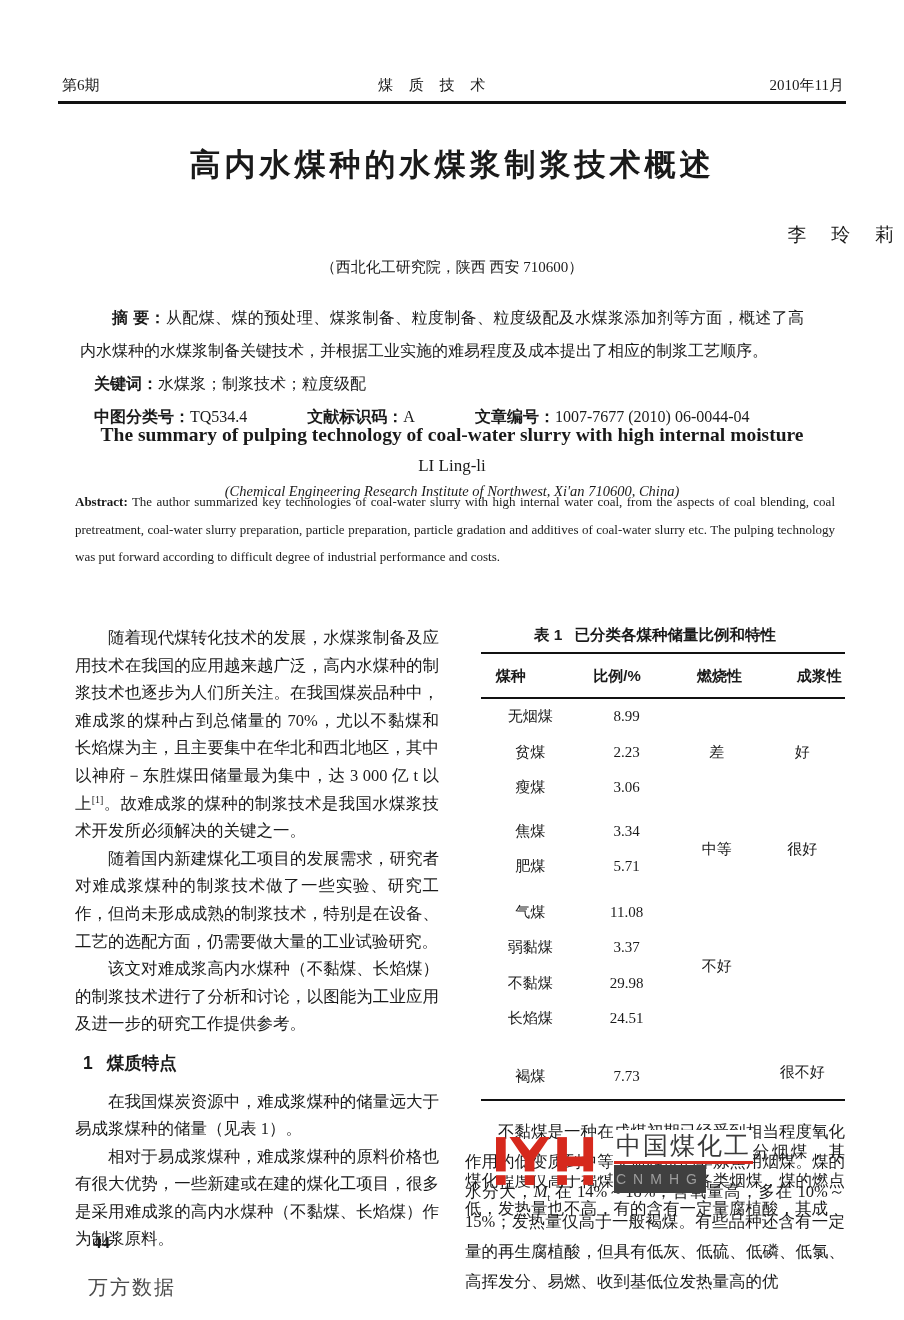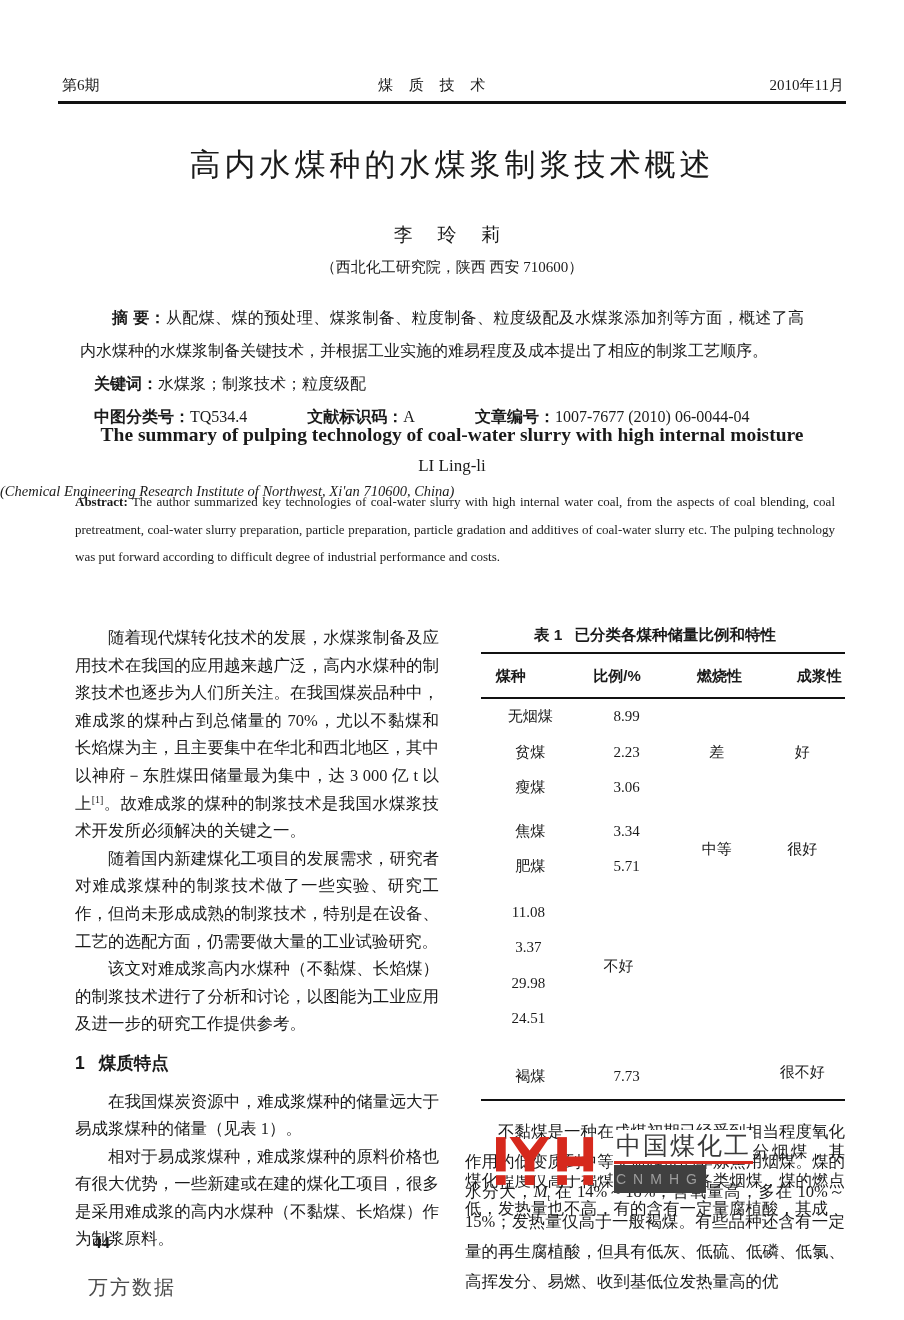--- a/index.html
+++ b/index.html
@@ -10,45 +10,45 @@
     font-family:"Liberation Serif","DejaVu Serif",serif; color:#1a1a1a; overflow:hidden;
   }
   .abs{ position:absolute; }
   
   .jheader{ top:76px; left:62px; width:782px; display:flex; justify-content:space-between; align-items:baseline;
     font-size:15px; }
   .jheader .center{ letter-spacing:6px; }
   .rule{ top:101px; left:58px; width:788px; height:3px; background:#111; }
   
   .title{ top:144px; left:0; width:904px; text-align:center; font-family:"Liberation Sans","DejaVu Sans",sans-serif;
-    font-weight:normal; font-size:31px; letter-spacing:4px; }
-  .author{ top:222px; left:0; width:904px; text-align:center; font-size:19px; letter-spacing:10px; }
+    font-weight:bold; font-size:31px; letter-spacing:4px; }
+  .author{ top:222px; left:0; width:904px; text-align:right; font-size:19px; letter-spacing:10px; }
   .affil{ top:258px; left:0; width:904px; text-align:center; font-size:15px; }
   
   .cnabs{ top:301px; left:80px; width:724px; font-size:16px; line-height:33px; text-align:justify; }
   .cnabs .lbl{ font-family:"Liberation Sans","DejaVu Sans",sans-serif; font-weight:bold; }
   .cnabs .p-abs{ text-indent:2em; }
   .cnabs .p-kw, .cnabs .p-meta{ padding-left:14px; }
   .cnabs .meta-seg{ margin-right:56px; white-space:nowrap; }
   .cnabs .meta-seg:last-child{ margin-right:0; }
   
   .entitle{ top:424px; left:0; width:904px; text-align:center; font-weight:bold; font-size:19.5px; }
   .enauthor{ top:456px; left:0; width:904px; text-align:center; font-size:17px; }
-  .enaffil{ top:483px; left:0; width:904px; font-style:italic; font-size:14.5px; }
+  .enaffil{ top:483px; left:0; width:904px; text-align:center; font-style:italic; font-size:14.5px; }
   .enabs{ top:488px; left:75px; width:760px; font-size:13px; line-height:27.5px; text-align:justify; }
   .enabs b{ font-weight:bold; }
   
   .colL{ top:624px; left:75px; width:364px; font-size:16.5px; line-height:27.6px; text-align:justify; }
   .colR{ top:622px; left:465px; width:380px; font-size:16.5px; line-height:30px; text-align:justify; }
   .para{ text-indent:2em; }
   sup.ref{ font-size:10px; vertical-align:super; line-height:0; }
   sub.var{ font-size:10px; vertical-align:sub; line-height:0; }
   .mvar{ font-style:italic; }
   .sec-head{ font-family:"Liberation Sans","DejaVu Sans",sans-serif; font-weight:bold; font-size:17.5px;
-    margin:12px 0 10px 0; text-indent:0; }
+    margin:12px 0 10px 8px; text-indent:0; }
   .sec-head .num{ margin-right:14px; }
   
   .tcaption{ text-align:center; font-family:"Liberation Sans","DejaVu Sans",sans-serif; font-weight:bold;
     font-size:15.5px; line-height:22px; margin:2px 0 6px 0; }
   .tcaption .cap-no{ margin-right:12px; }
   .tbl{ border-top:2.5px solid #111; border-bottom:2.5px solid #111; width:364px; margin-left:16px;
     font-size:15px; }
   .trow{ display:flex; }
   .tc{ text-align:center; }
   .tc1{ width:27%; } .tc2{ width:26%; } .tc3{ width:23.5%; } .tc4{ width:23.5%; }
@@ -146,20 +146,26 @@
           <div>肥煤</div>
         </div>
         <div class="tc tc2 stack">
           <div>3.34</div>
           <div>5.71</div>
         </div>
         <div class="tc tc3 merge">中等</div>
         <div class="tc tc4 merge">很好</div>
       </div>
       <div class="tgroup g3">
+        <div class="tc tc1 stack">
+          <div>气煤</div>
+          <div>弱黏煤</div>
+          <div>不黏煤</div>
+          <div>长焰煤</div>
+        </div>
         <div class="tc tc2 stack">
           <div>11.08</div>
           <div>3.37</div>
           <div>29.98</div>
           <div>24.51</div>
         </div>
         <div class="tc tc4 merge">不好</div>
       </div>
       <div class="tgroup g4">
         <div class="tc tc1 stack">

